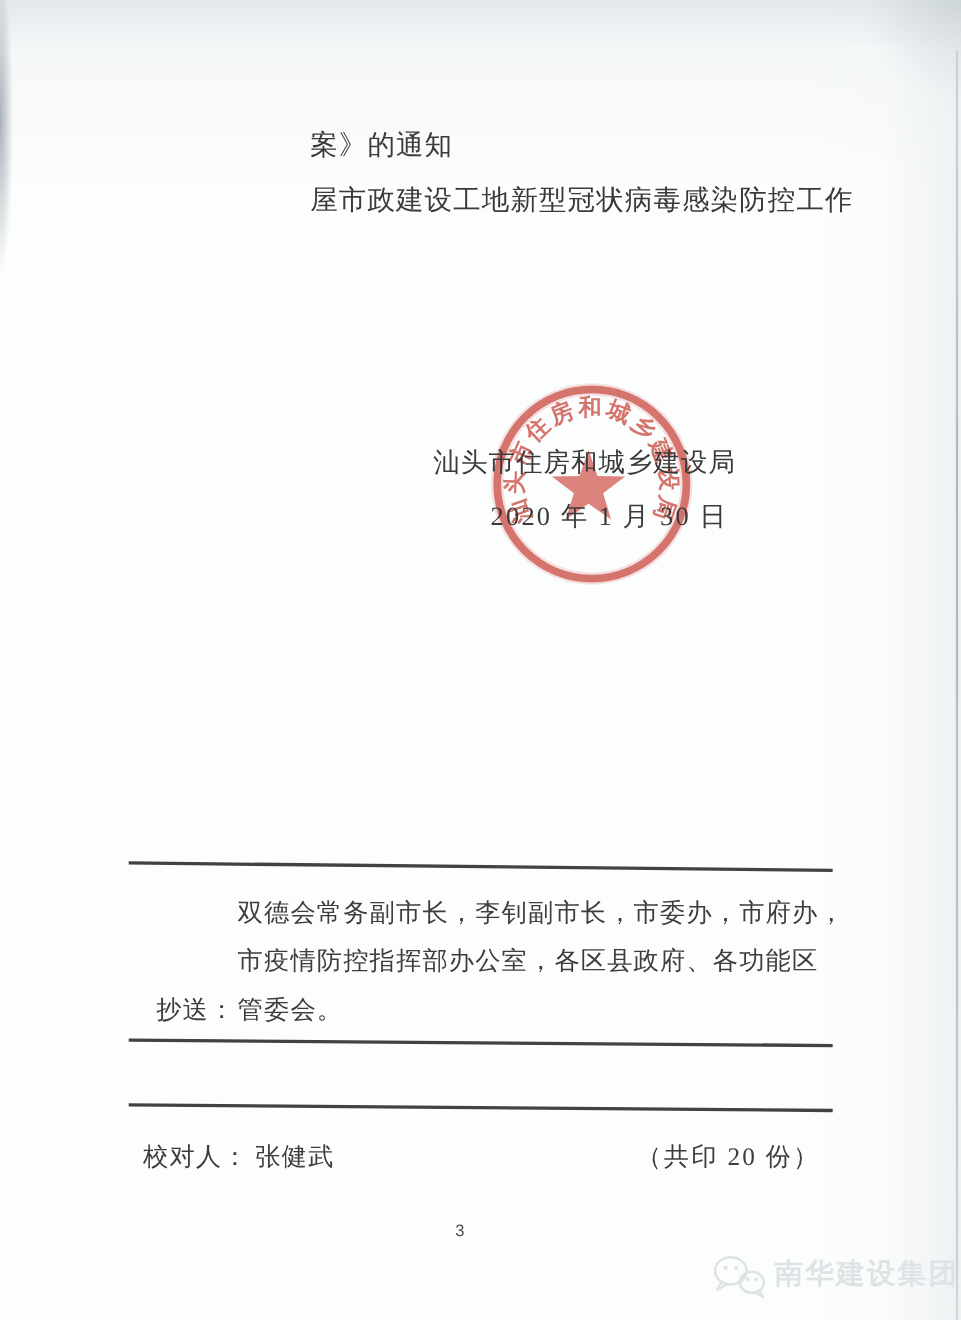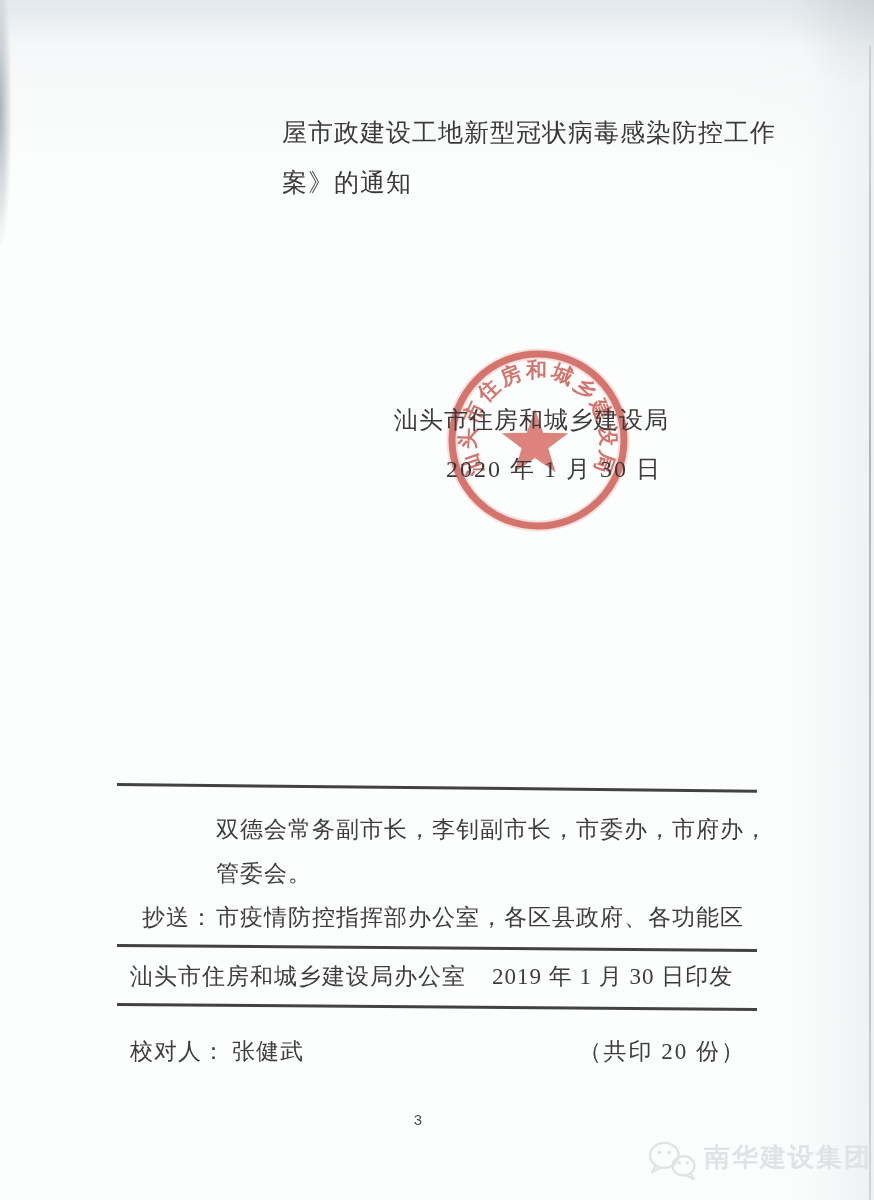--- a/index.html
+++ b/index.html
@@ -89,22 +89,22 @@
   .wm-icon{width:52px;height:42px;flex:0 0 auto;}
 </style>
 </head>
 <body>
 
 <div class="page">
 
   <div class="scan-line-right"></div>
 
   <div class="title-block">
+    <div class="title-line title-indent">案》的通知</div>
     <div class="title-line title-indent">屋市政建设工地新型冠状病毒感染防控工作</div>
-    <div class="title-line title-indent">案》的通知</div>
   </div>
 
   <svg class="seal" viewBox="0 0 200 200" aria-hidden="true">
     <circle cx="100" cy="98" r="86" fill="none" stroke="#c8453d" stroke-width="7" opacity="0.82"></circle>
     <circle cx="100" cy="98" r="86" fill="none" stroke="#c8453d" stroke-width="11" opacity="0.18"></circle>
     <polygon points="97,67 105.2,90.7 130.3,91.2 110.3,106.3 117.6,130.3 97,116 76.4,130.3 83.7,106.3 63.7,91.2 88.8,90.7" fill="#cf5047" opacity="0.8"></polygon>
     <defs>
       <path id="sealArc" d="M 45.4 129.5 A 63 63 0 1 1 154.6 129.5" fill="none"></path>
     </defs>
     <text font-size="21" fill="#c8453d" opacity="0.85" letter-spacing="3" font-family="Liberation Serif, DejaVu Serif, serif" font-weight="bold">
@@ -116,28 +116,25 @@
   <div class="sig-date">2020 年 1 月 30 日</div>
 
   <div class="rule rule-1"></div>
   <div class="rule rule-2"></div>
   <div class="rule rule-3"></div>
 
   <div class="copyto">
     <div class="copyto-label">抄送：</div>
     <div class="copyto-lines">
       <div class="copyto-line">双德会常务副市长，李钊副市长，市委办，市府办，</div>
+      <div class="copyto-line">市疫情防控指挥部办公室，各区县政府、各功能区</div>
       <div class="copyto-line">管委会。</div>
-      <div class="copyto-line">市疫情防控指挥部办公室，各区县政府、各功能区</div>
     </div>
   </div>
 
-  <div class="office-line">
-    <span>汕头市住房和城乡建设局办公室</span><span class="gap"></span><span>2019 年 1 月 30 日印发</span>
-  </div>
 
   <div class="proof-row">
     <div class="proof-left">
       <span>校对人：</span><span class="name">张健武</span>
     </div>
     <div class="copies">（共印 20 份）</div>
   </div>
 
   <div class="pagenum">3</div>
 

